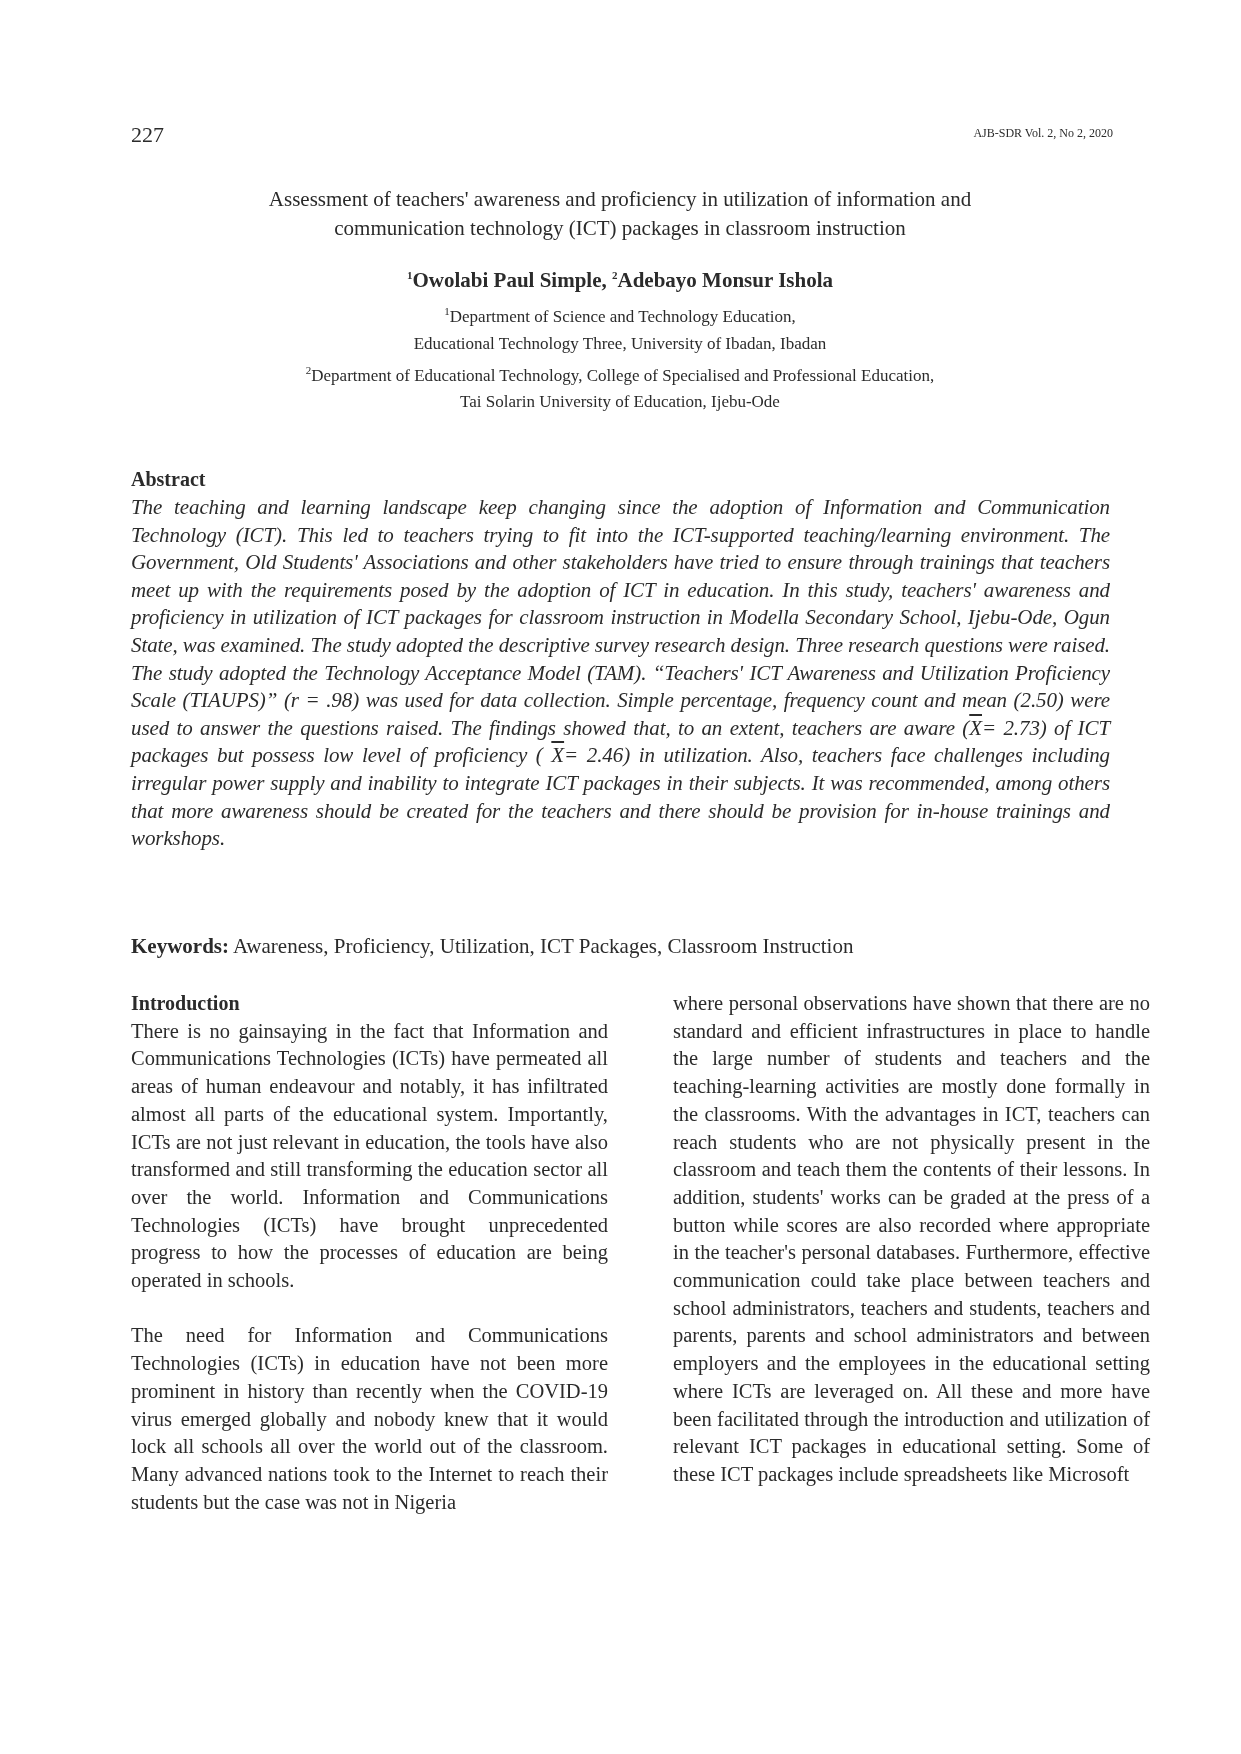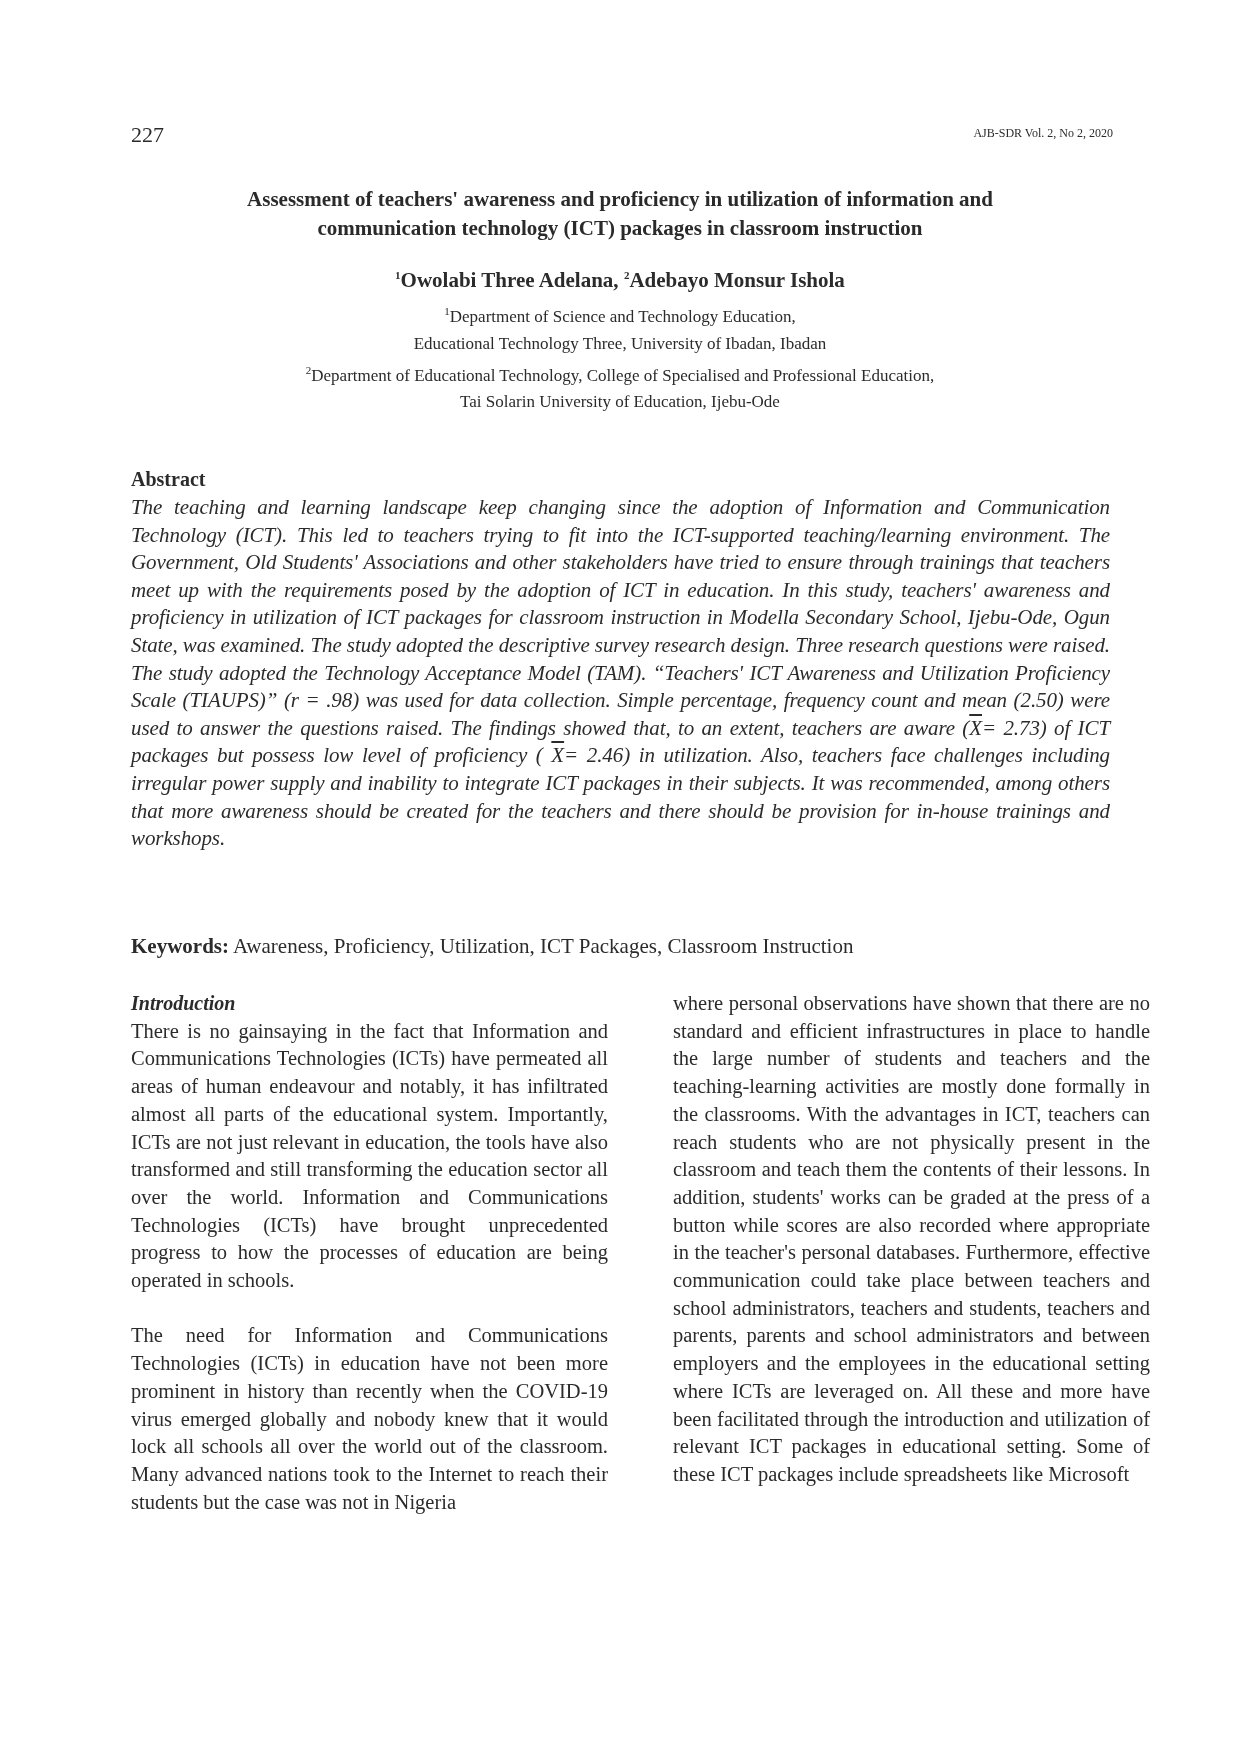--- a/index.html
+++ b/index.html
@@ -1,47 +1,47 @@
 <!DOCTYPE html>
 <html><head>
   <meta charset="utf-8">
   <style>
     html, body { margin: 0; padding: 0; background: #ffffff; }
     body { width: 1241px; height: 1754px; position: relative; overflow: hidden; color: #2b2b2b; font-family: "Liberation Serif", serif; }
     .page-number { position: absolute; left: 131px; top: 122px; font-size: 22px; }
     .running-head { position: absolute; right: 128px; top: 126px; font-size: 12px; }
-    .title { position: absolute; left: 140px; width: 960px; top: 185px; text-align: center; font-weight: bold; font-size: 21px; line-height: 29px; color: #2a2a2a; }
+    .title { position: absolute; left: 140px; width: 960px; top: 185px; text-align: center; font-weight: normal; font-size: 21px; line-height: 29px; color: #2a2a2a; }
     .authors { position: absolute; left: 140px; width: 960px; top: 268px; text-align: center; font-weight: bold; font-size: 21px; }
     .authors sup, .aff sup { font-size: 11px; }
     .affiliations { position: absolute; left: 140px; width: 960px; top: 298px; text-align: center; font-size: 17px; line-height: 27px; }
     .aff { display: block; }
     .abstract-heading { position: absolute; left: 131px; top: 468px; font-weight: bold; font-size: 20px; }
     .abstract-body { position: absolute; left: 131px; width: 979px; top: 494px; font-style: italic; font-size: 21px; line-height: 27.6px; text-align: justify; letter-spacing: -0.1px; }
     .xbar { text-decoration: overline; }
     .keywords { position: absolute; left: 131px; top: 934px; font-size: 21px; }
     .keywords .kw-label { font-weight: bold; }
     .col { position: absolute; top: 990px; width: 477px; font-size: 20.5px; line-height: 27.7px; text-align: justify; }
     .col-left { left: 131px; }
     .col-right { left: 635px; margin-left: 38px; }
-    .intro-heading { font-weight: bold; font-size: 20px; display: block; font-style: italic; }
+    .intro-heading { font-weight: bold; font-size: 20px; display: block; }
     .para { margin: 0 0 27.7px 0; }
   </style>
 </head>
 <body>
 
 <div class="page-number">227</div>
 <div class="running-head">AJB-SDR Vol. 2, No 2, 2020</div>
 
 <div class="title">
   <div>Assessment of teachers' awareness and proficiency in utilization of information and</div>
   <div>communication technology (ICT) packages in classroom instruction</div>
 </div>
 
 <div class="authors">
-  <sup>1</sup><span>Owolabi Three Adelana, </span><sup>2</sup><span>Adebayo Monsur Ishola</span>
+  <sup>1</sup><span>Owolabi Paul Simple, </span><sup>2</sup><span>Adebayo Monsur Ishola</span>
 </div>
 
 <div class="affiliations">
   <span class="aff"><sup>1</sup><span>Department of Science and Technology Education,</span></span>
   <span class="aff"><span>Educational Technology Three, University of Ibadan, Ibadan</span></span>
   <span class="aff"><sup>2</sup><span>Department of Educational Technology, College of Specialised and Professional Education,</span></span>
   <span class="aff"><span>Tai Solarin University of Education, Ijebu-Ode</span></span>
 </div>
 
 <div class="abstract-heading">Abstract</div>

